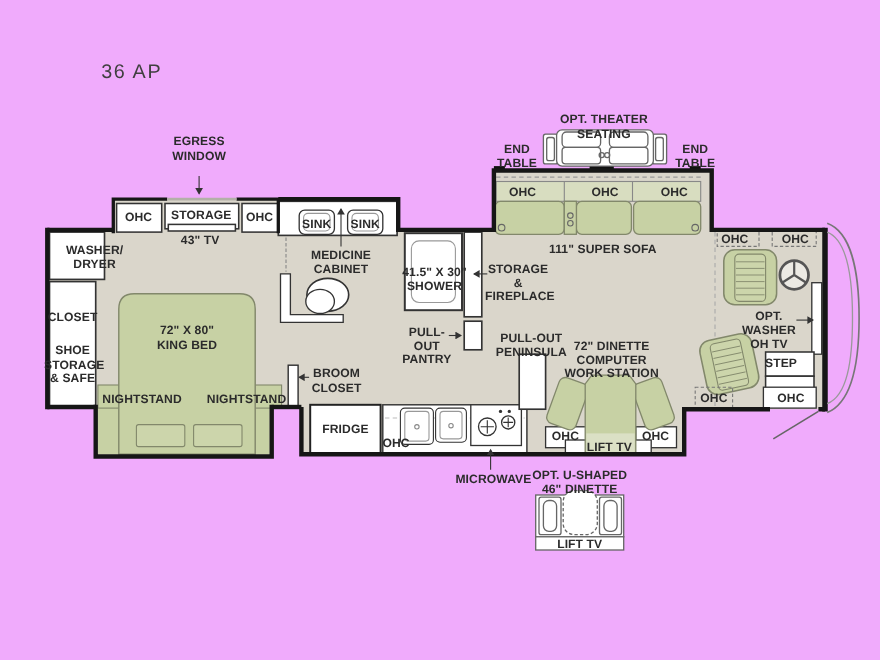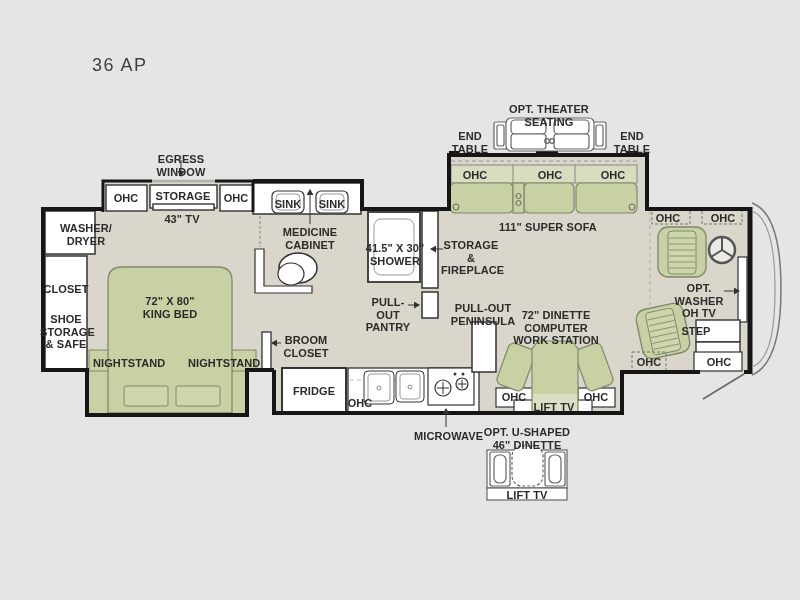--- a/index.html
+++ b/index.html
@@ -1,16 +1,16 @@
 <!DOCTYPE html>
 <html><head>
 <meta charset="utf-8">
 <style>
   html,body{margin:0;padding:0;background:#fff;}
-  #stage{position:relative;width:800px;height:600px;background:#e5e5e5;overflow:hidden;
+  #stage{position:relative;width:800px;height:600px;background:#f0abfc;overflow:hidden;
          font-family:"Liberation Sans",sans-serif;}
   #plan-svg{position:absolute;left:0;top:0;}
   .lbl{position:absolute;font-size:11px;font-weight:bold;color:#2b2b2b;line-height:1.15;
        text-align:center;white-space:pre-line;letter-spacing:.1px;pointer-events:none;}
   .model{position:absolute;font-size:18px;font-weight:500;color:#3f3f3f;letter-spacing:1.5px;}
 </style>
 </head>
 <body>
 
 <div id="stage">
@@ -183,21 +183,21 @@
     <line x1="443" y1="249" x2="431" y2="249" marker-end="url(#arr)"></line>
     <line x1="408" y1="305" x2="419" y2="305" marker-end="url(#arr)"></line>
     <line x1="446" y1="427" x2="446" y2="409" marker-end="url(#arr)"></line>
     <line x1="281" y1="343" x2="272" y2="343" marker-end="url(#arr)"></line>
     <line x1="724" y1="291" x2="739" y2="291" marker-end="url(#arr)"></line>
   </g>
 </svg>
 
 <div class="model" style="left:92px;top:55px">36 AP</div>
 
-<div class="lbl" style="left:146px;top:153px;width:70px">EGRESS
+<div class="lbl" style="left:146px;top:123px;width:70px">EGRESS
 WINDOW</div>
 <div class="lbl" style="left:106px;top:192px;width:40px">OHC</div>
 <div class="lbl" style="left:153px;top:190px;width:60px">STORAGE</div>
 <div class="lbl" style="left:216px;top:192px;width:40px">OHC</div>
 <div class="lbl" style="left:152px;top:213px;width:60px">43" TV</div>
 <div class="lbl" style="left:59px;top:222px;width:54px">WASHER/
 DRYER</div>
 <div class="lbl" style="left:41px;top:283px;width:50px">CLOSET</div>
 <div class="lbl" style="left:40px;top:313px;width:52px">SHOE
 STORAGE
@@ -226,21 +226,21 @@
 <div class="lbl" style="left:444px;top:130px;width:52px">END TABLE</div>
 <div class="lbl" style="left:606px;top:130px;width:52px">END TABLE</div>
 <div class="lbl" style="left:458px;top:169px;width:34px">OHC</div>
 <div class="lbl" style="left:533px;top:169px;width:34px">OHC</div>
 <div class="lbl" style="left:596px;top:169px;width:34px">OHC</div>
 <div class="lbl" style="left:498px;top:221px;width:100px">111" SUPER SOFA</div>
 <div class="lbl" style="left:651px;top:212px;width:34px">OHC</div>
 <div class="lbl" style="left:706px;top:212px;width:34px">OHC</div>
 <div class="lbl" style="left:665px;top:282px;width:68px">OPT. WASHER
 OH TV</div>
-<div class="lbl" style="left:676px;top:325px;width:40px">STEP</div>
+<div class="lbl" style="left:690px;top:325px;width:40px">STEP</div>
 <div class="lbl" style="left:632px;top:356px;width:34px">OHC</div>
 <div class="lbl" style="left:702px;top:356px;width:34px">OHC</div>
 <div class="lbl" style="left:510px;top:309px;width:92px">72" DINETTE
 COMPUTER
 WORK STATION</div>
 <div class="lbl" style="left:497px;top:391px;width:34px">OHC</div>
 <div class="lbl" style="left:579px;top:391px;width:34px">OHC</div>
 <div class="lbl" style="left:529px;top:401px;width:50px">LIFT TV</div>
 <div class="lbl" style="left:477px;top:426px;width:100px">OPT. U-SHAPED
 46" DINETTE</div>

